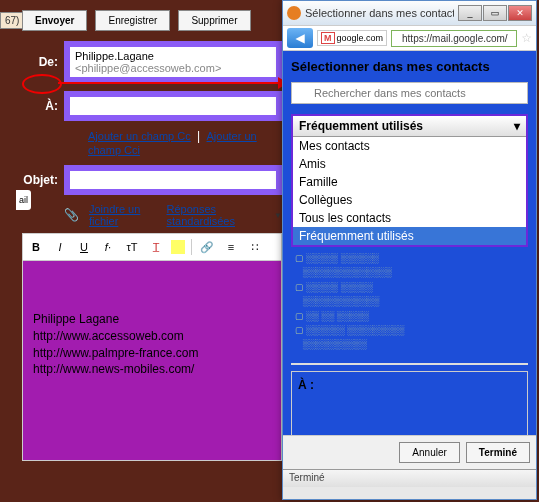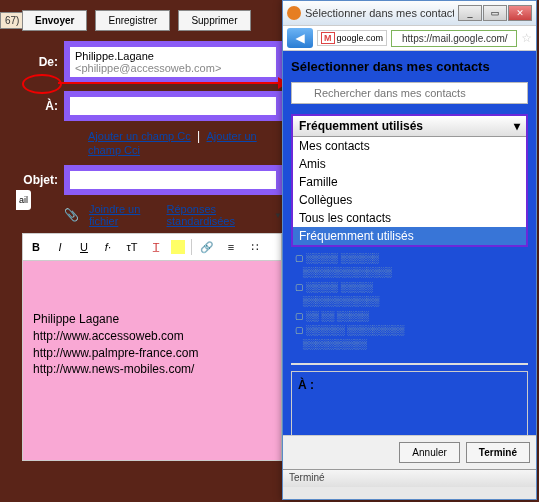--- a/index.html
+++ b/index.html
@@ -24,21 +24,21 @@
 
 .attach-row { margin-left: 42px; margin-bottom: 6px; display: flex; gap: 10px; align-items: center; }
 .attach-link { color: #0645ad; text-decoration: underline; font-size: 11px; cursor: pointer; }
 .clip-icon { color: #0645ad; }
 .dropdown-caret { font-size: 8px; color: #333; }
 
 .toolbar { background: #fff; border: 1px solid #ccc; padding: 4px; display: flex; gap: 6px; align-items: center; margin-left: 0; }
 .tb-btn { width: 18px; height: 18px; display: flex; align-items: center; justify-content: center; font-size: 11px; cursor: pointer; }
 .tb-sep { width: 1px; height: 16px; background: #ccc; }
 
-.editor { background: #f9a8d4; border: 1px solid #ccc; border-top: none; padding: 10px; height: 200px; font-size: 12px; }
+.editor { background: #a21caf; border: 1px solid #ccc; border-top: none; padding: 10px; height: 200px; font-size: 12px; }
 .sig { margin-top: 40px; line-height: 1.4; }
 
 .ellipse { position: absolute; left: 22px; top: 74px; width: 40px; height: 20px; border: 2px solid #e00; border-radius: 50%; pointer-events: none; }
 .arrow-line { position: absolute; left: 58px; top: 82px; width: 222px; height: 2px; background: #e00; pointer-events: none; }
 .arrow-head { position: absolute; left: 278px; top: 77px; width: 0; height: 0; border-left: 10px solid #e00; border-top: 6px solid transparent; border-bottom: 6px solid transparent; pointer-events: none; }
 
 
 .popup { position: absolute; left: 282px; top: 0; width: 255px; height: 500px; background: #e8e8e8; border: 1px solid #5a8ac7; box-shadow: 0 0 8px rgba(0,0,0,0.4); }
 .title-bar { height: 24px; background: linear-gradient(#fdfdfd, #d8e4f0); display: flex; align-items: center; padding: 0 4px; font-size: 11px; gap: 4px; }
 .ff-icon { width: 14px; height: 14px; background: #e67e22; border-radius: 50%; }

